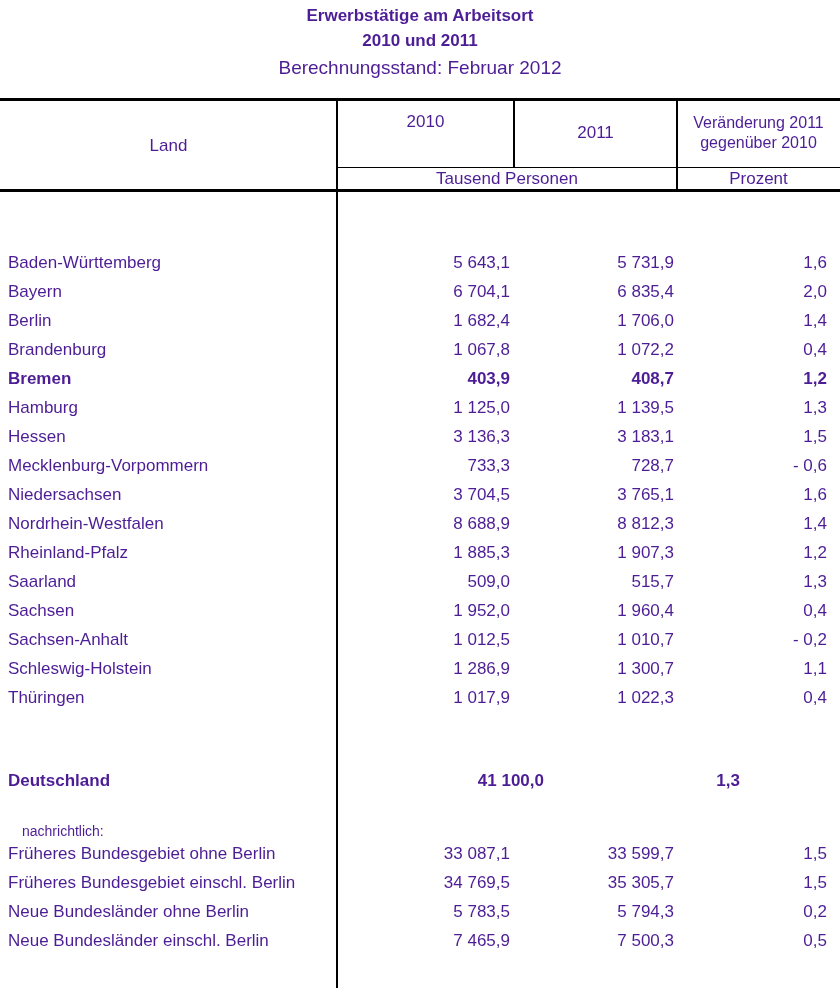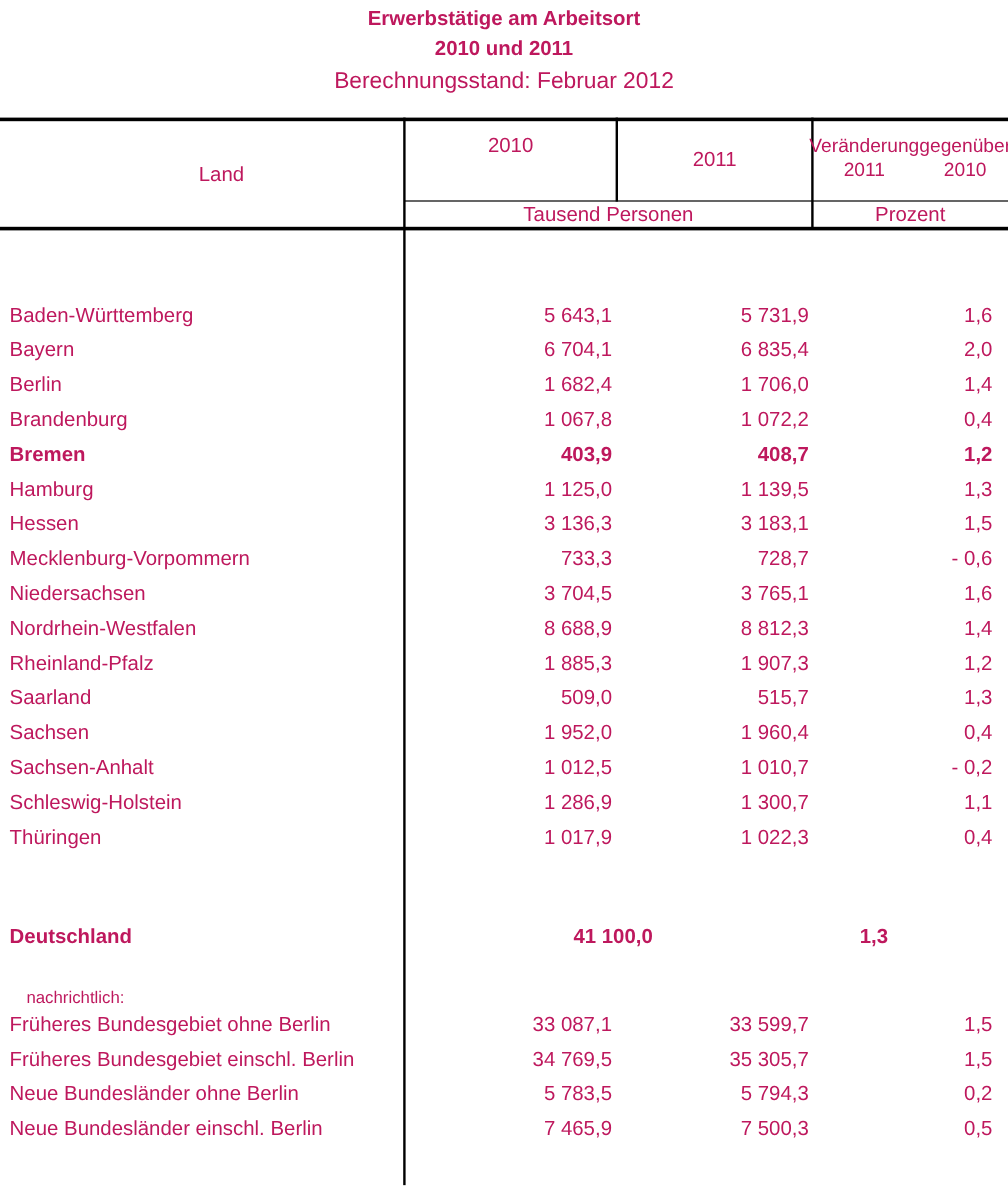--- a/index.html
+++ b/index.html
@@ -5,21 +5,21 @@
   html, body {
     margin: 0;
     padding: 0;
     background: #ffffff;
   }
   .page {
     position: relative;
     width: 840px;
     height: 988px;
     background: #ffffff;
-    color: #be185d;
+    color: #4c1d95;
     font-family: "Liberation Sans", "DejaVu Sans", sans-serif;
     overflow: hidden;
   }
   
   .title-line { position: absolute; left: 0; width: 100%; text-align: center; }
   .t1 { top: 6px;  font-size: 17px; font-weight: bold; }
   .t2 { top: 31px; font-size: 17px; font-weight: bold; }
   .t3 { top: 57px; font-size: 19px; font-weight: normal; }
 
   
@@ -33,24 +33,24 @@
 
   
   .hcell {
     position: absolute;
     display: flex;
     align-items: center;
     justify-content: center;
     text-align: center;
     font-size: 17px;
   }
-  .cell-land    { left: 16px;     top: 99px;  width: 337px; height: 78px; padding-top: 16px; box-sizing: border-box; }
+  .cell-land    { left: 0;     top: 99px;  width: 337px; height: 78px; padding-top: 16px; box-sizing: border-box; }
   .cell-2010    { left: 337px; top: 88px;  width: 177px; height: 68px; }
   .cell-2011    { left: 514px; top: 99px;  width: 163px; height: 68px; }
-  .cell-change  { left: 677px; top: 99px;  width: 163px; height: 68px; font-size: 16px; line-height: 20px; flex-direction: row; }
+  .cell-change  { left: 677px; top: 99px;  width: 163px; height: 68px; font-size: 16px; line-height: 20px; flex-direction: column; }
   .cell-tausend { left: 337px; top: 168px; width: 340px; height: 21px; }
   .cell-prozent { left: 677px; top: 168px; width: 163px; height: 21px; }
 
   
   .rows-area { position: absolute; top: 253px; left: 0; width: 840px; }
   .row {
     display: flex;
     align-items: flex-start;
     height: 29px;
     font-size: 17px;

